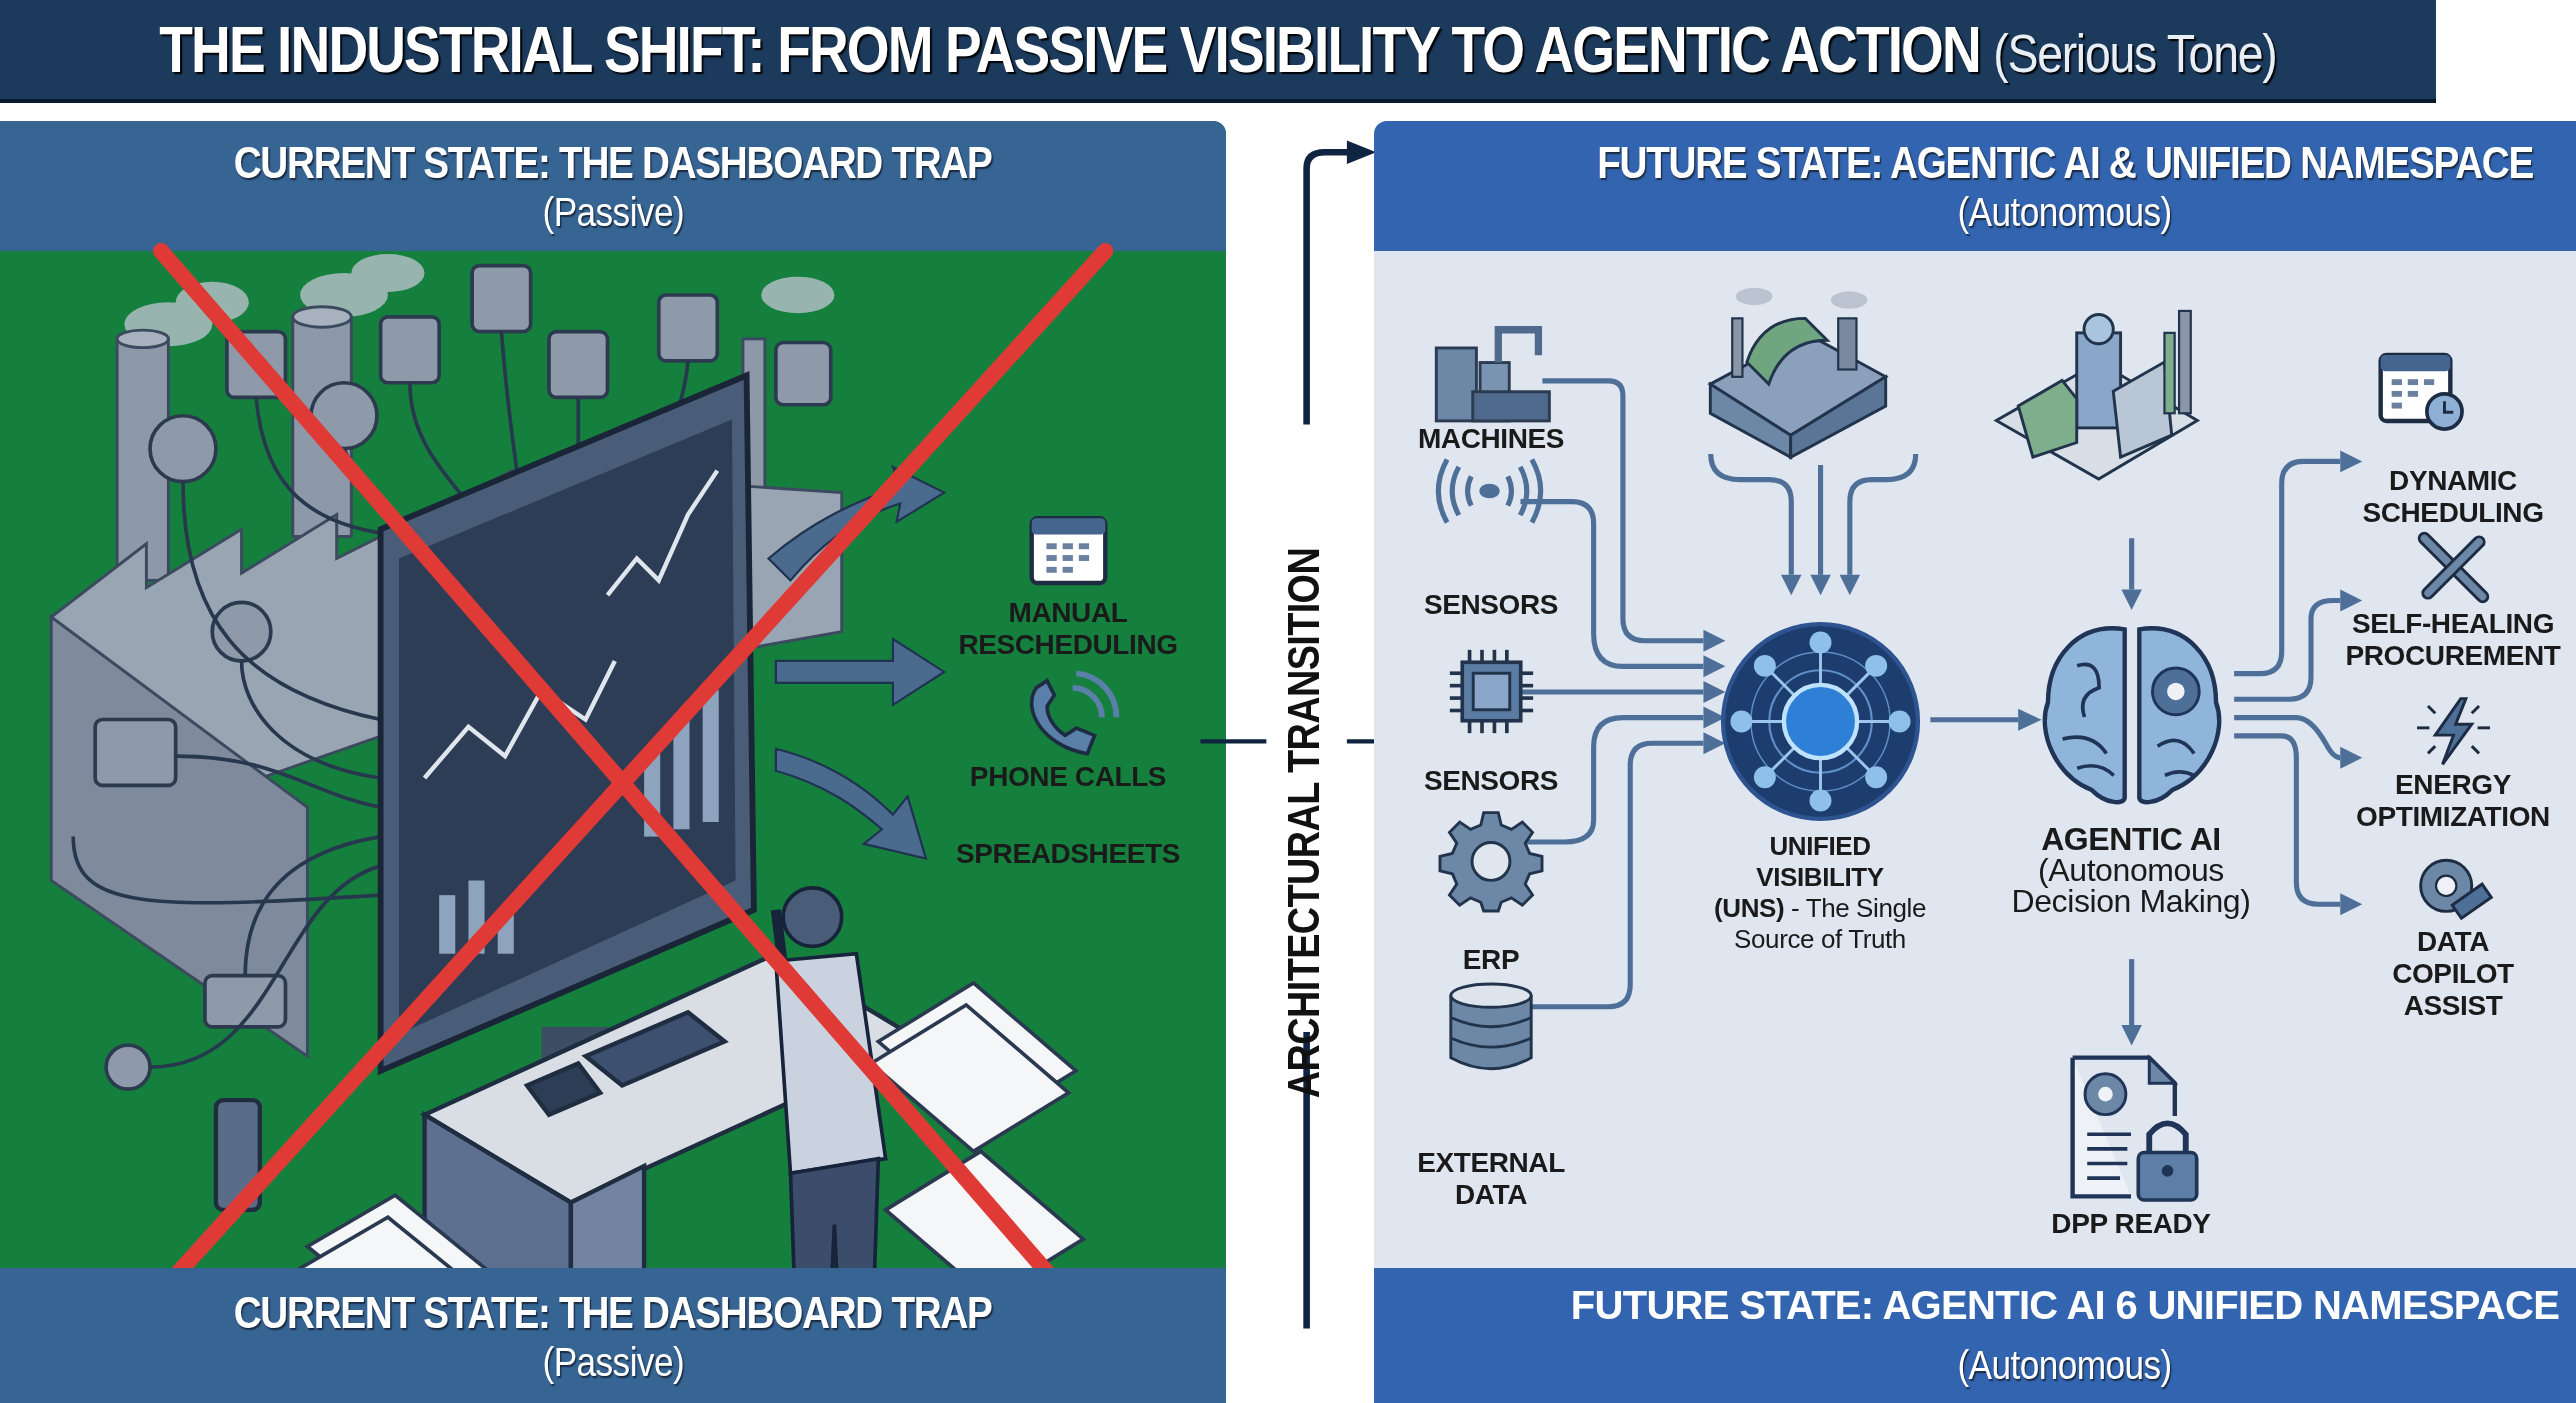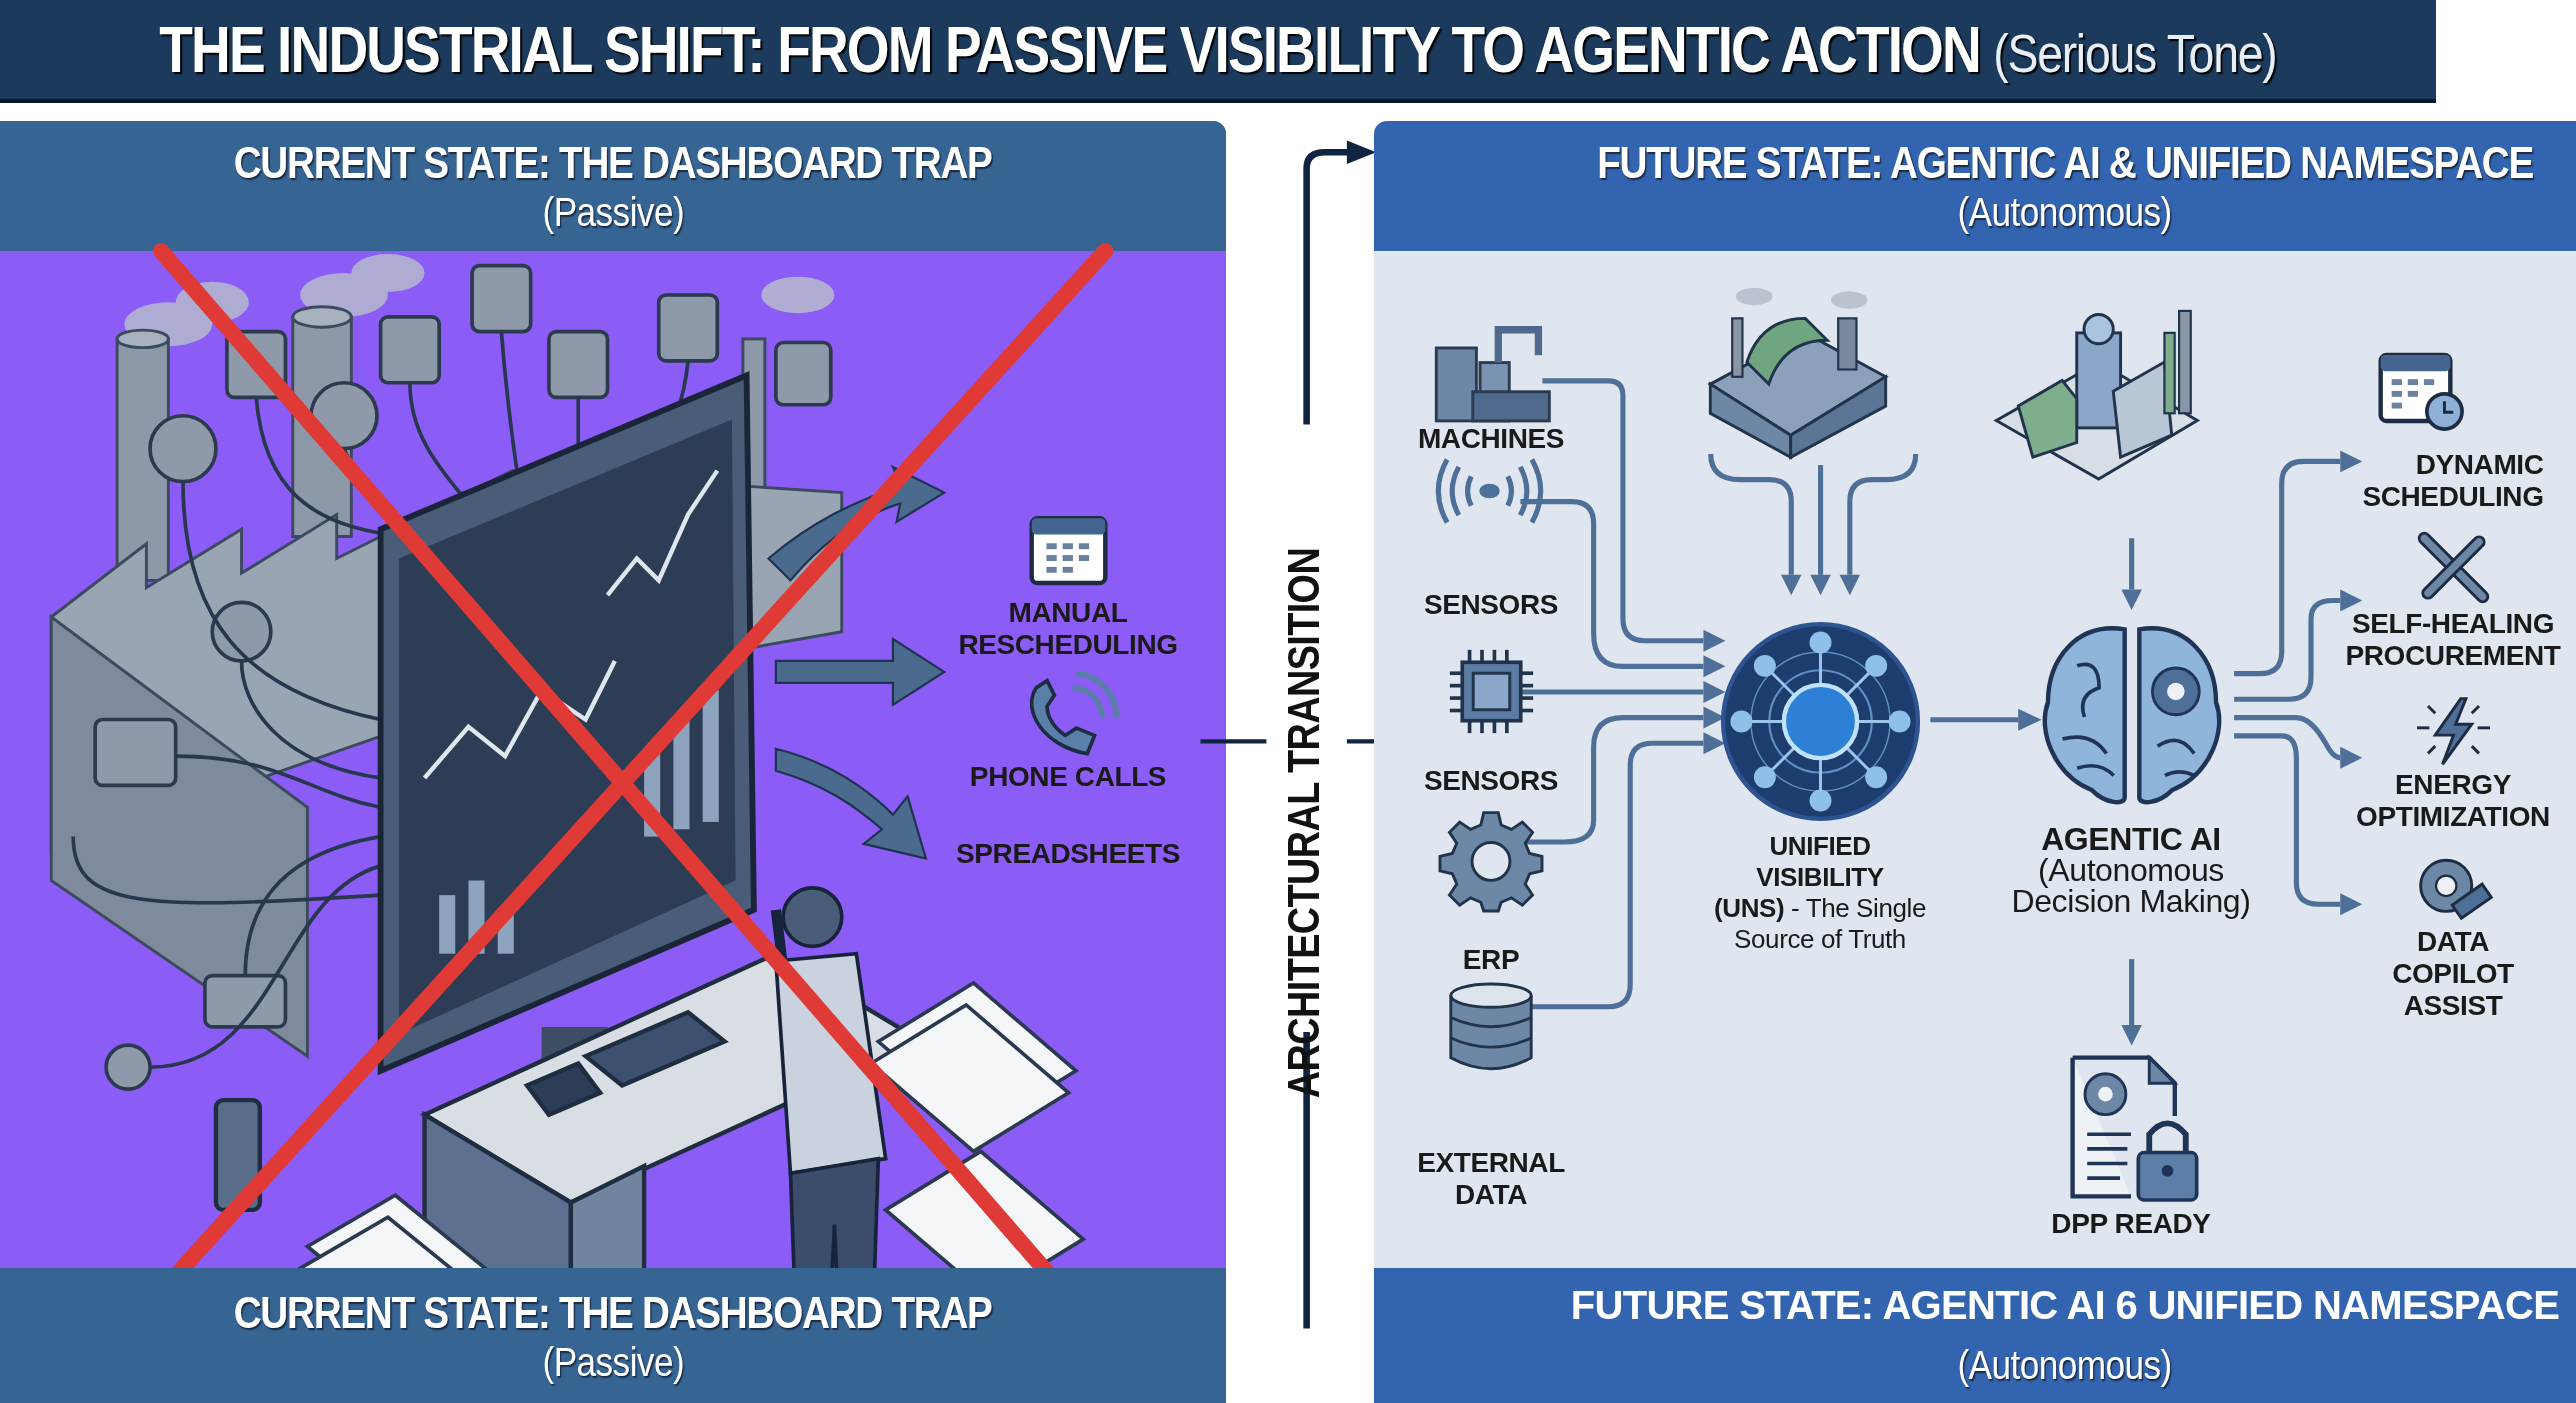--- a/index.html
+++ b/index.html
@@ -1,21 +1,21 @@
 <!DOCTYPE html>
 <html style="font-size:11.7px"><head>
 <meta charset="utf-8">
 <style>
   html,body{margin:0;padding:0;}
   body{width:2576px;height:1404px;background:#ffffff;position:relative;overflow:hidden;font-family:"Liberation Sans",sans-serif;}
   .abs{position:absolute;}
   .title-bar{left:0;top:0;width:2436px;height:99px;background:#1b3a5c;border-bottom:4.4px solid #0a1a2e;display:flex;align-items:center;justify-content:center;}
   .title-main{font-family:"Liberation Sans",sans-serif;font-weight:bold;color:#fff;font-size:64px;letter-spacing:-2.2px;transform:scaleX(0.86);transform-origin:center;white-space:nowrap;text-shadow:2.2px 2.2px 1.5px #000;}
   .title-tone{font-weight:normal;font-size:54px;color:#e8eef6;letter-spacing:-1.5px;}
-  .panel-left{left:0;top:121px;width:1226px;height:1283px;background:#8b5cf6;border-top-right-radius:13px;}
+  .panel-left{left:0;top:121px;width:1226px;height:1283px;background:#15803d;border-top-right-radius:13px;}
   .panel-right{left:1374px;top:121px;width:1382px;height:1283px;background:#dfe6ef;border-top-left-radius:13px;}
   .hdr{position:absolute;left:0;width:100%;display:flex;flex-direction:column;align-items:center;justify-content:center;color:#fff;}
   .hdr-left{background:#366594;}
   .hdr-right{background:#3264b0;}
   .hdr .h1{font-weight:bold;font-size:45px;letter-spacing:-1.5px;transform:scaleX(0.86);white-space:nowrap;text-shadow:1.5px 1.5px 1.5px #1a2a40;}
   .hdr .h2{font-size:41px;letter-spacing:-0.7px;transform:scaleX(0.86);white-space:nowrap;text-shadow:1.5px 1.5px 1.5px #1a2a40;}
   .hdr .h1-plain{font-weight:bold;font-size:40px;letter-spacing:-0.7px;white-space:nowrap;}
 
   .lbl{position:absolute;font-weight:bold;color:#1a1a1a;text-align:center;font-size:28px;line-height:32px;letter-spacing:-0.4px;white-space:nowrap;transform:translateX(-50%);}
   .lbl .sub{font-weight:normal;}
@@ -399,21 +399,21 @@
         <rect x="20" y="48" width="14" height="8"></rect>
         <rect x="42" y="48" width="14" height="8"></rect>
         <rect x="64" y="48" width="14" height="8"></rect>
       <rect x="20" y="64" width="14" height="8"></rect>
         <rect x="42" y="64" width="14" height="8"></rect>
         <rect x="20" y="80" width="14" height="8"></rect>
       </g>
     <circle cx="92" cy="92" r="24" fill="#8fb0d6" stroke="#1d2c42" stroke-width="5"></circle>
     <path d="M92 78 L92 93 L104 93" fill="none" stroke="#1d2c42" stroke-width="4"></path>
   </svg>
-  <div class="lbl" style="left:1079px;top:328px;text-align:right;">
+  <div class="lbl" style="left:1079px;top:344px;">
     <div>DYNAMIC</div>
     <div>SCHEDULING</div>
   </div>
 
   <svg width="81" height="73" style="left:1039px;top:410px;" viewBox="0 0 110 100">
     <line x1="15" y1="10" x2="95" y2="90" stroke="#1d2c42" stroke-width="18" stroke-linecap="round"></line>
     <line x1="15" y1="10" x2="95" y2="90" stroke="#6d87a6" stroke-width="10" stroke-linecap="round"></line>
     <line x1="90" y1="15" x2="20" y2="85" stroke="#1d2c42" stroke-width="18" stroke-linecap="round"></line>
     <line x1="90" y1="15" x2="20" y2="85" stroke="#6d87a6" stroke-width="10" stroke-linecap="round"></line>
   </svg>

